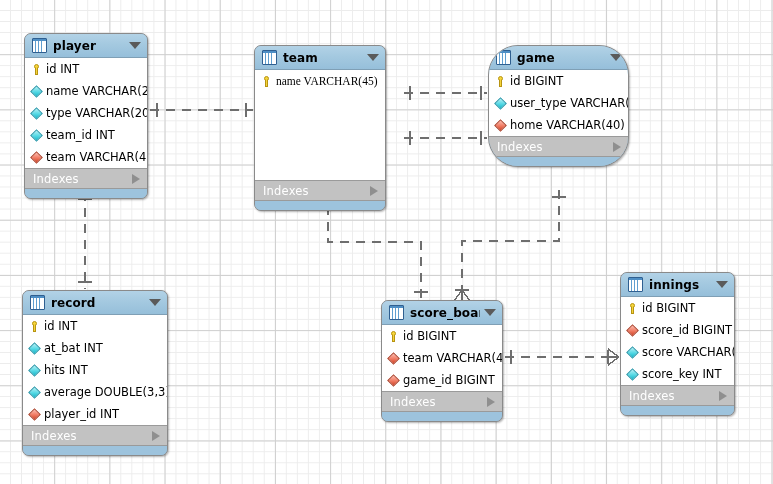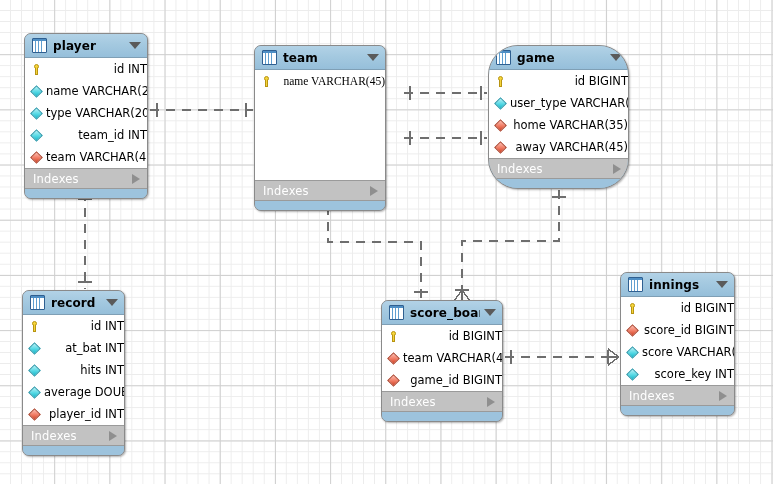--- a/index.html
+++ b/index.html
@@ -89,21 +89,20 @@
     border-bottom: 1px solid #9a9a9a;
   }
   .col {
     display: flex;
     align-items: center;
     height: 22px;
     padding-left: 6px;
     font-size: 11.5px;
     color: #000000;
     white-space: nowrap;
-    justify-content: space-between;
   }
   .col-ico {
     flex: 0 0 auto;
     width: 11px; height: 11px;
     margin-right: 4px;
     position: relative;
   }
   
   .ico-col::before {
     content: "";
@@ -288,34 +287,30 @@
           <div class="col">
             <span class="col-ico ico-pk"></span>
             <span class="col-txt">id BIGINT</span>
           </div>
           <div class="col">
             <span class="col-ico ico-col"></span>
             <span class="col-txt">user_type VARCHAR(20)</span>
           </div>
           <div class="col">
             <span class="col-ico ico-fk"></span>
-            <span class="col-txt">home  VARCHAR(35)</span>
-          </div>
-          <div class="col">
-            <span class="col-ico ico-fk"></span>
-            <span class="col-txt">away VARCHAR(45)</span>
-          </div>
-        </div>
-        <div class="tbl-foot">
-          <span class="foot-lbl">Indexes</span>
-          <span class="foot-caret"></span>
-        </div>
-        <div class="tbl-tail"></div>
-      </div>
-      <div class="tbl" style="left: 22px; top: 290px; width: 103px;">
+            <span class="col-txt">home  VARCHAR(40)</span>
+          </div>
+        </div>
+        <div class="tbl-foot">
+          <span class="foot-lbl">Indexes</span>
+          <span class="foot-caret"></span>
+        </div>
+        <div class="tbl-tail"></div>
+      </div>
+      <div class="tbl" style="left: 22px; top: 290px; width: 146px;">
         <div class="tbl-hdr">
           <span class="tbl-ico"></span>
           <span class="tbl-name">record</span>
           <span class="tbl-caret"></span>
         </div>
         <div class="tbl-body">
           <div class="col">
             <span class="col-ico ico-pk"></span>
             <span class="col-txt">id INT</span>
           </div>

